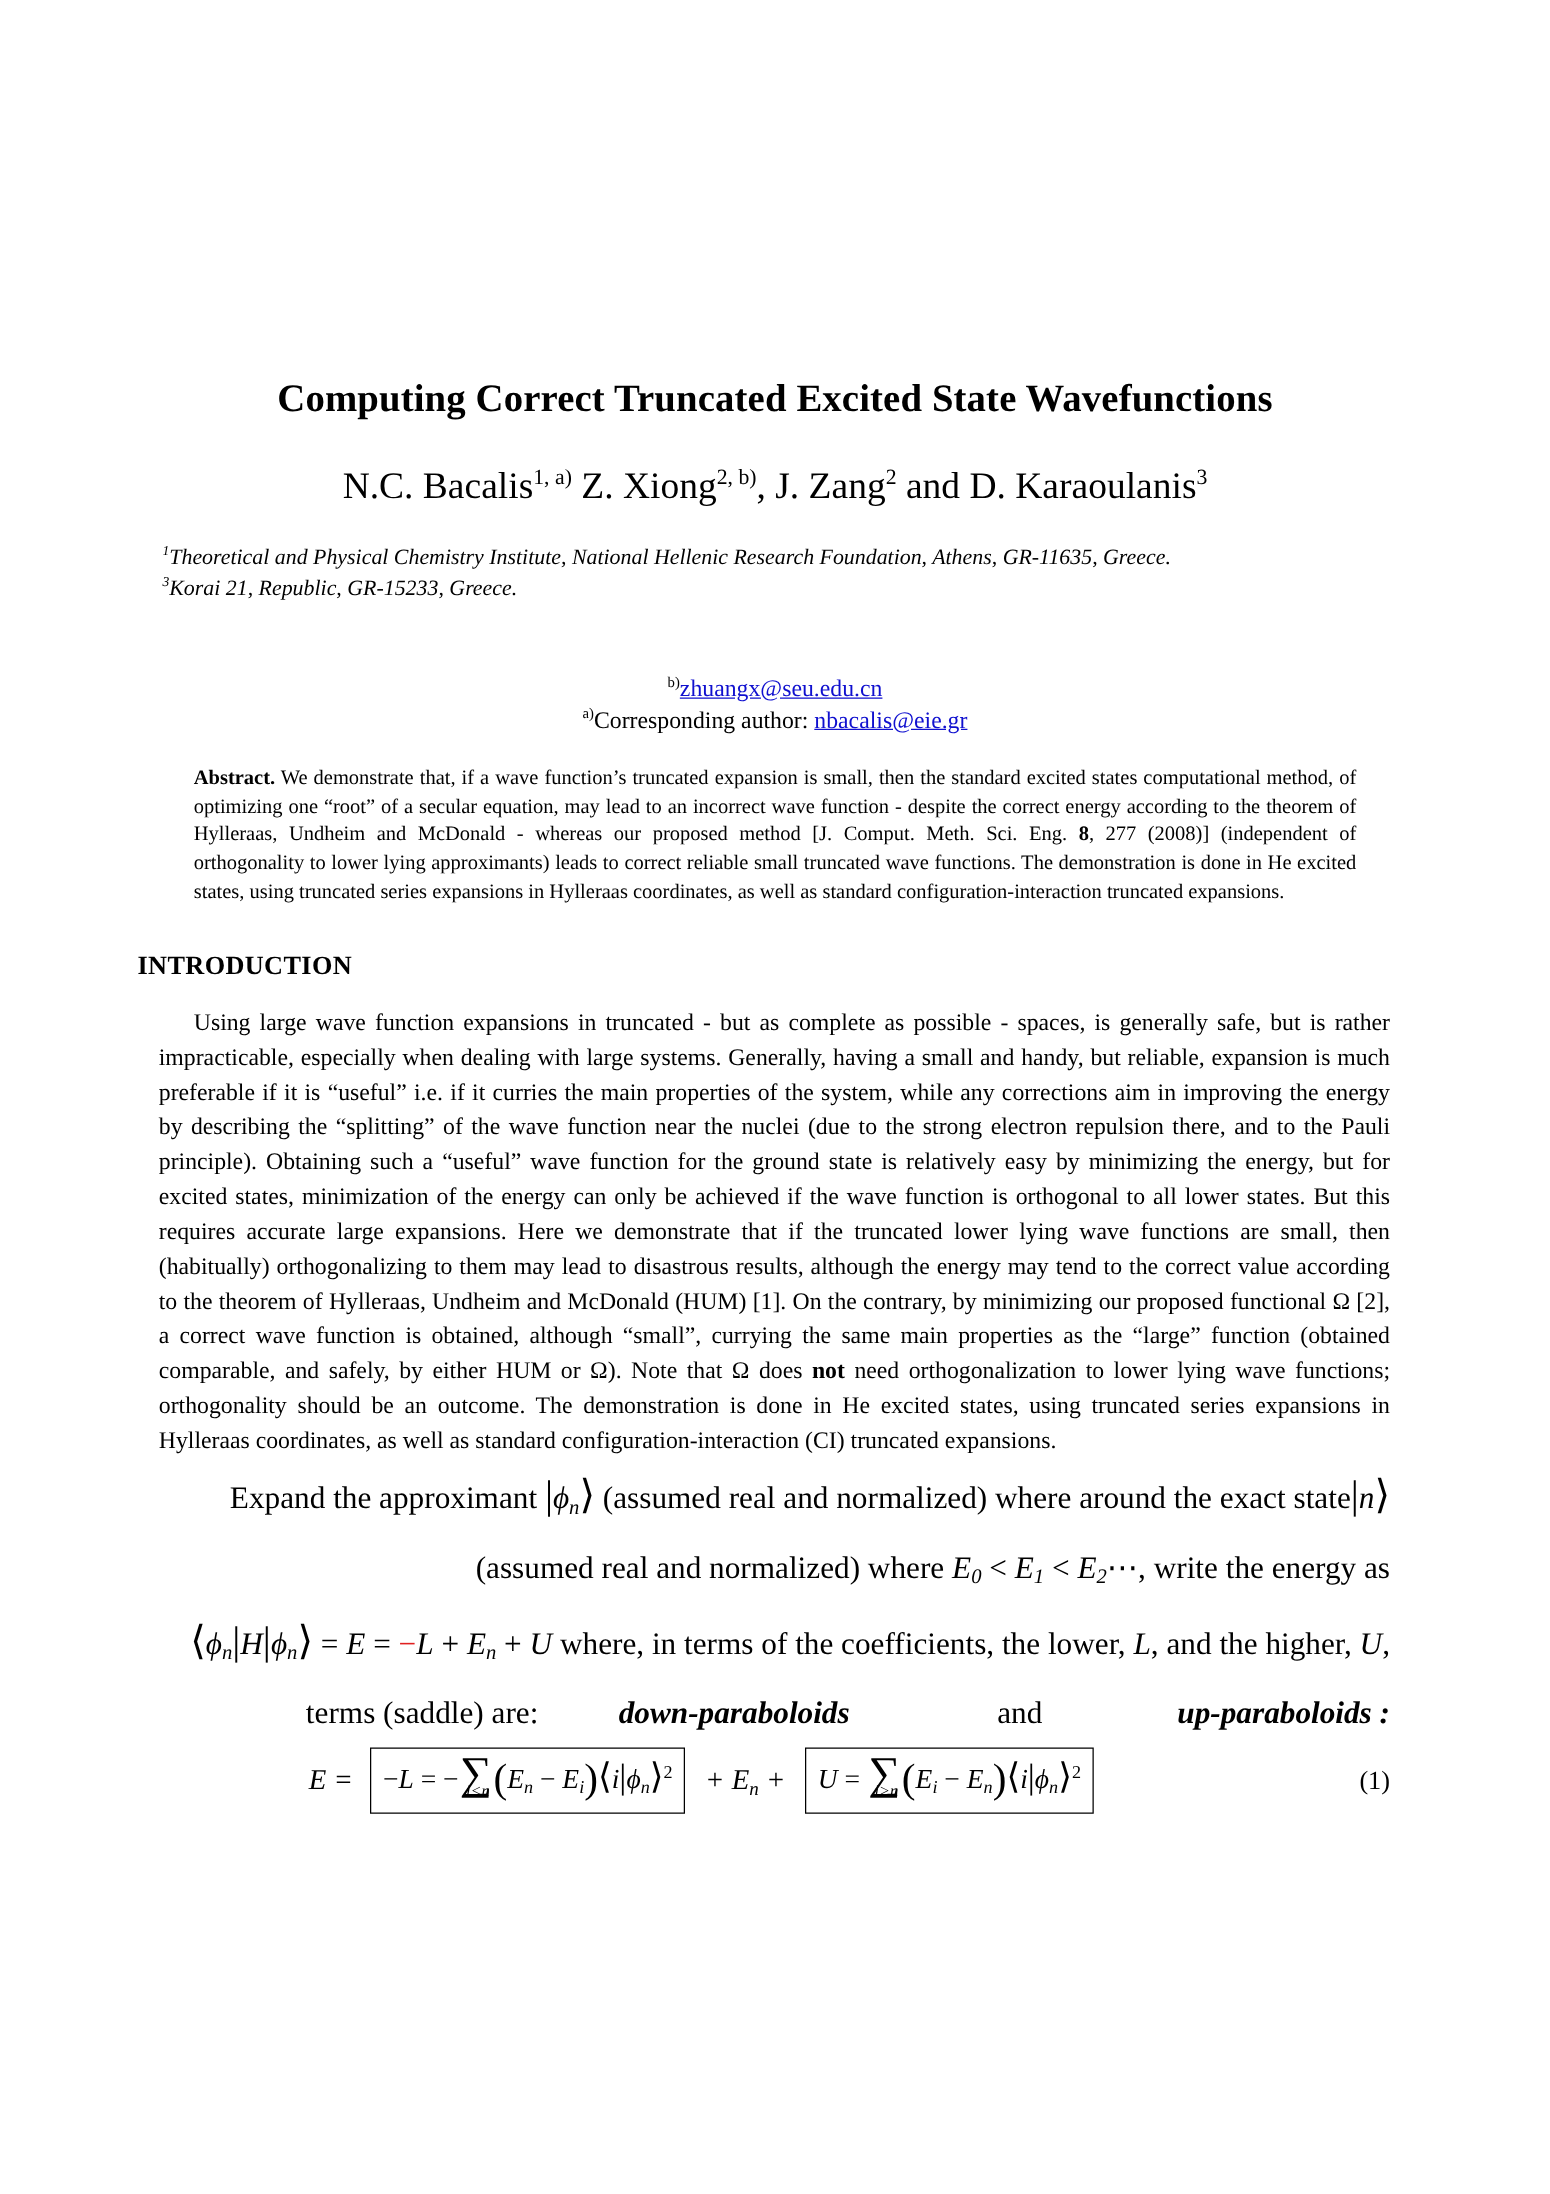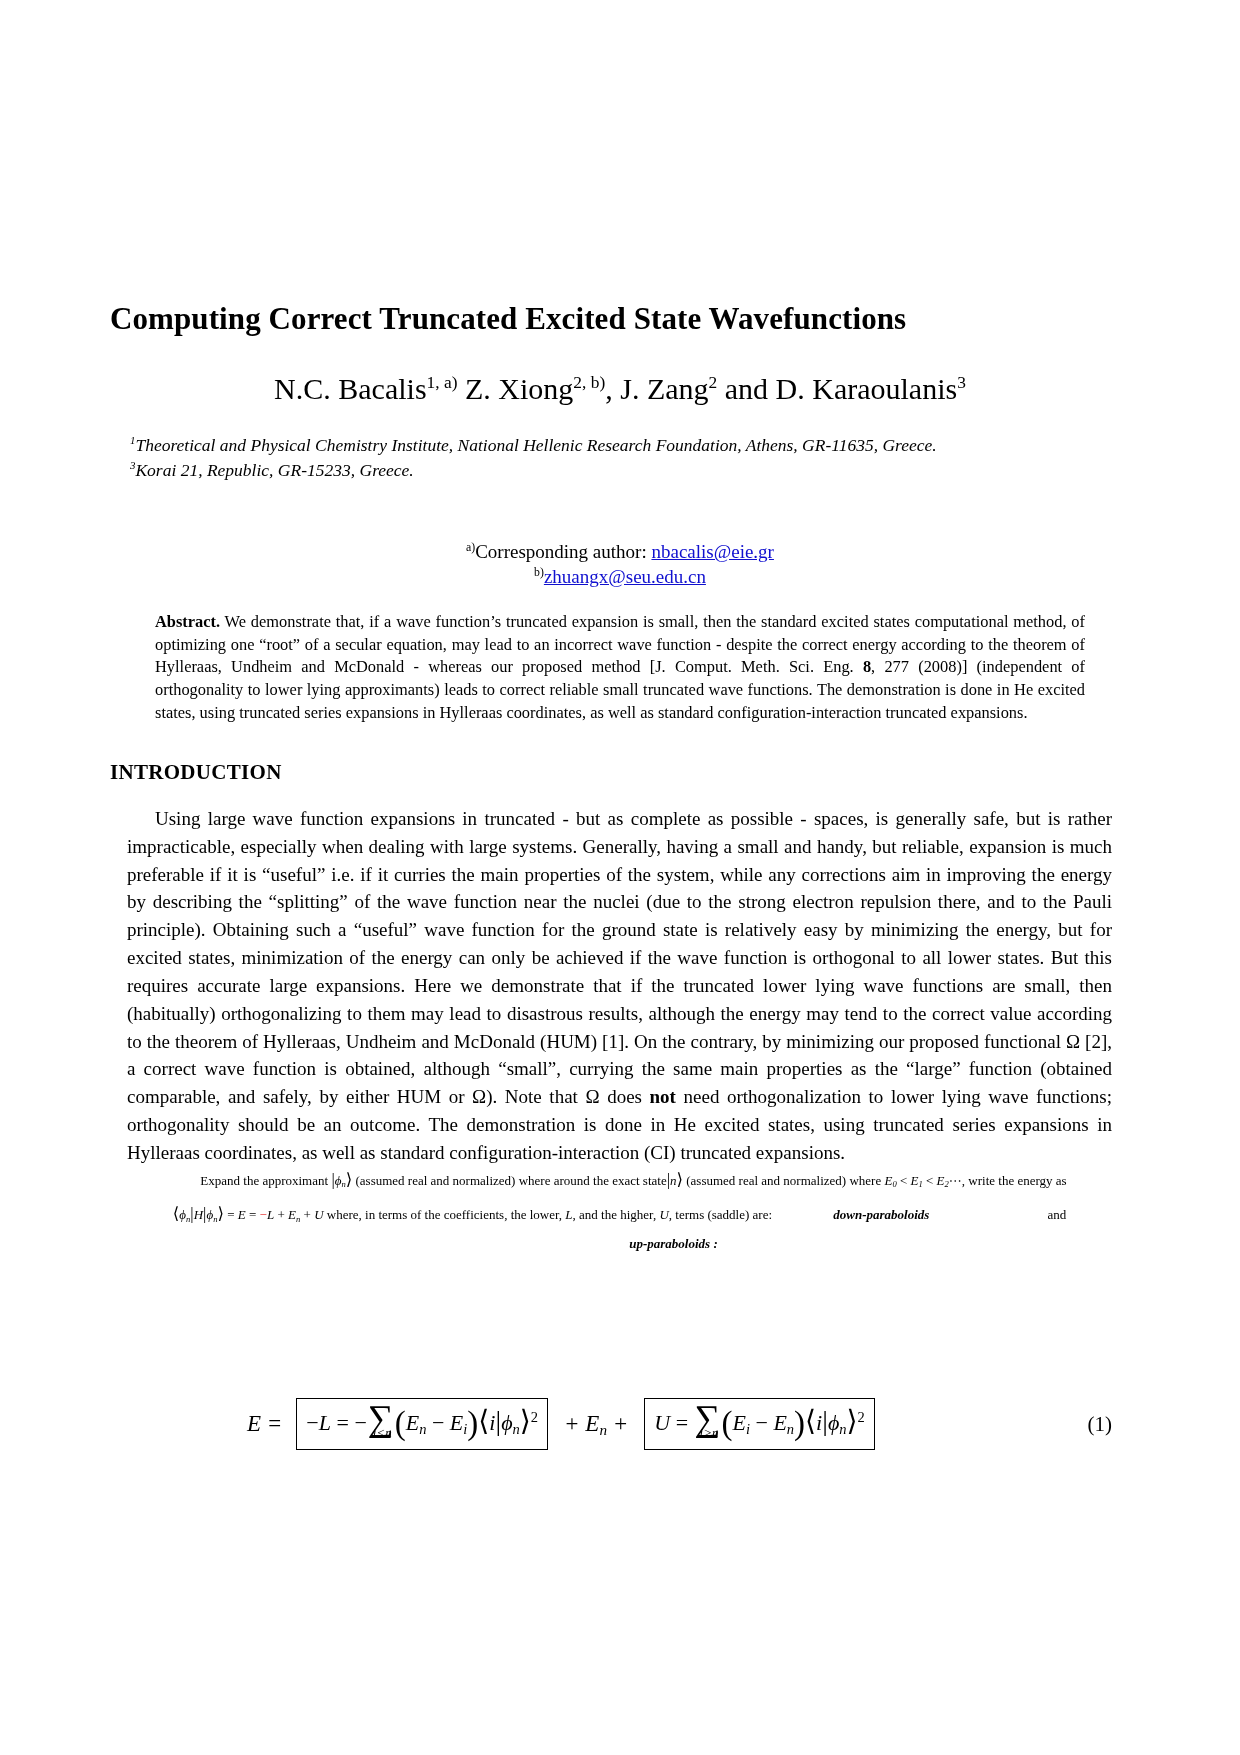--- a/index.html
+++ b/index.html
@@ -21,20 +21,21 @@
     height: 1755px;
     box-sizing: border-box;
   }
 
   
   .title {
     position: absolute;
     top: 300px;
     left: 110px;
     width: 1020px;
+    text-align: center;
     font-size: 31px;
     font-weight: bold;
     letter-spacing: 0.1px;
     line-height: 1.2;
   }
 
   
   .authors {
     position: absolute;
     top: 370px;
@@ -135,23 +136,23 @@
     text-justify: inter-word;
   }
   #intro-par { top: 805px; text-indent: 28px; }
   .body-par b { font-weight: bold; }
 
   
   .math-par {
     position: absolute;
     left: 127px;
     width: 985px;
-    font-size: 13px;
+    font-size: 25px;
     line-height: 2.05;
-    text-align: center;
+    text-align: right;
   }
   #expand-par { top: 1163px; text-indent: 28px; }
 
   .mi { font-style: italic; font-family: "Liberation Serif", serif; }
   .sb {
     font-size: 0.66em;
     font-style: italic;
     position: relative;
     bottom: -0.28em;
   }
@@ -236,25 +237,25 @@
     <div>
       <sup>1</sup><span>Theoretical and Physical Chemistry Institute, National Hellenic Research Foundation, Athens, GR-11635, Greece.</span>
     </div>
     <div>
       <sup>3</sup><span>Korai 21, Republic, GR-15233, Greece.</span>
     </div>
   </div>
 
   <div class="corresp">
     <div>
+      <sup>b)</sup><a class="maillink" href="#">zhuangx@seu.edu.cn</a>
+    </div>
+    <div>
       <sup>a)</sup><span>Corresponding author:</span>
       <a class="maillink" href="#">nbacalis@eie.gr</a>
-    </div>
-    <div>
-      <sup>b)</sup><a class="maillink" href="#">zhuangx@seu.edu.cn</a>
     </div>
   </div>
 
   <div class="abstract">
     <b>Abstract.</b><span> We demonstrate that, if a wave function’s truncated expansion is small, then the standard excited states computational method, of optimizing one “root” of a secular equation, may lead to an incorrect wave function - despite the correct energy according to the theorem of Hylleraas, Undheim and McDonald - whereas our proposed method [J. Comput. Meth. Sci. Eng. </span><b>8</b><span>, 277 (2008)] (independent of orthogonality to lower lying approximants) leads to correct reliable small truncated wave functions. The demonstration is done in He excited states, using truncated series expansions in Hylleraas coordinates, as well as standard configuration-interaction truncated expansions.</span>
   </div>
 
   <div class="sec-head" id="intro-head">INTRODUCTION</div>
 
   <div class="body-par" id="intro-par">

